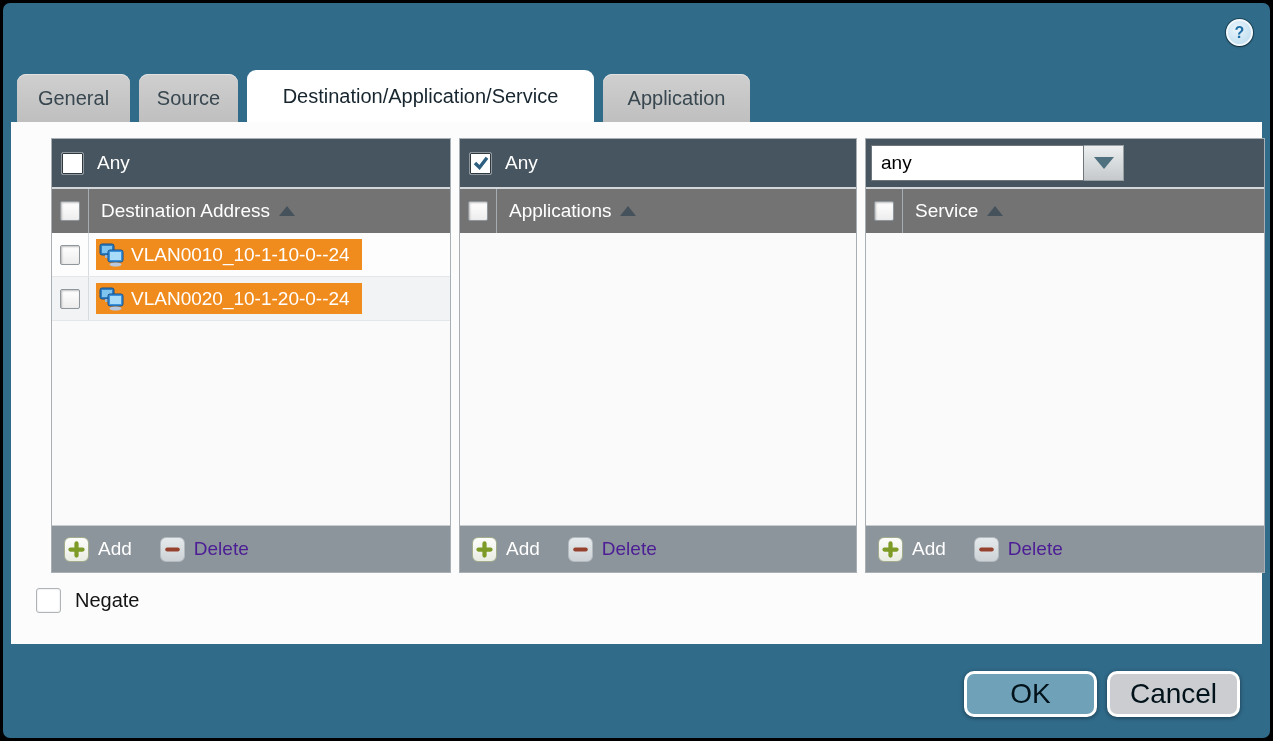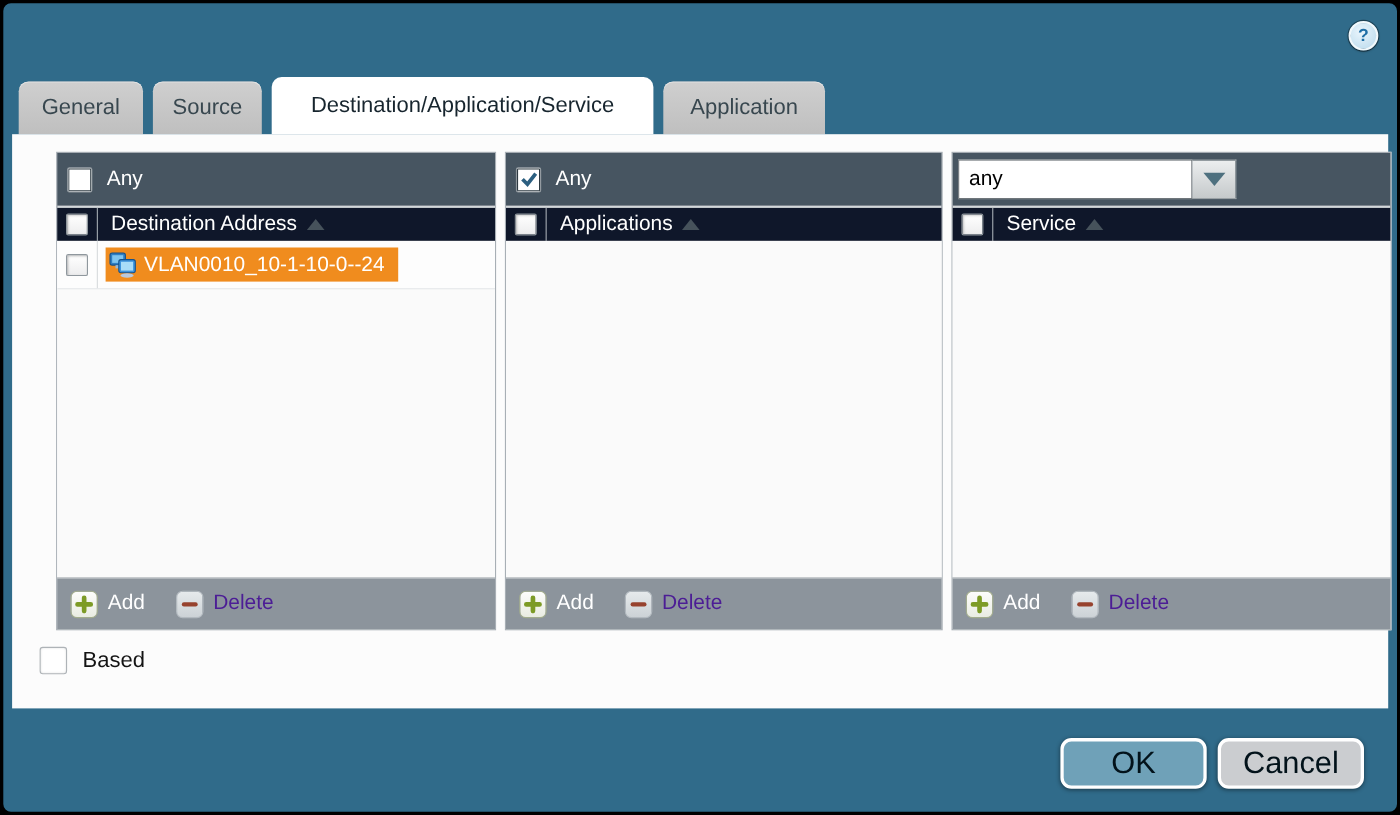--- a/index.html
+++ b/index.html
@@ -65,21 +65,21 @@
   .cb {
     background: #fff; border: 1px solid #8f979d; border-radius: 2px;
     display: flex; align-items: center; justify-content: center; cursor: pointer;
   }
   .cb-lg { width: 23px; height: 23px; box-shadow: 0 0 0 1px #2e3a42 inset; }
   .cb-md { width: 20px; height: 20px; background: linear-gradient(#ffffff,#ededee); box-shadow: inset 1px 1px 2px rgba(0,0,0,0.25); }
   .cb svg { display: none; }
   .cb.checked svg { display: block; }
 
   .col-header {
-    height: 32px; flex: none; background: #0f172a;
+    height: 46px; flex: none; background: #737373;
     border-top: 2px solid #d3d7da;
     display: flex; align-items: center; color: #fff; font-size: 19px;
   }
   .hdr-cb-cell {
     width: 37px; align-self: stretch; flex: none;
     display: flex; align-items: center; justify-content: center;
     border-right: 1px solid #a5acb2;
   }
   .hdr-label { margin-left: 12px; cursor: pointer; }
   .sort-arrow {
@@ -194,20 +194,36 @@
                 <rect x="1" y="1" width="14" height="11" rx="2" fill="#2f7fc4" stroke="#15518b"></rect>
                 <rect x="3" y="3" width="10" height="7" fill="#7ec4ef"></rect>
                 <rect x="6" y="12" width="4" height="3" fill="#9db7cf"></rect>
                 <rect x="9" y="7" width="15" height="12" rx="2" fill="#3c93dd" stroke="#15518b"></rect>
                 <rect x="11" y="9" width="11" height="8" fill="#a8dcf8"></rect>
                 <ellipse cx="16.5" cy="21.5" rx="6" ry="2" fill="#b9c9dd"></ellipse>
               </svg>
               <span>VLAN0010_10-1-10-0--24</span>
             </span>
           </div>
+          <div class="row alt">
+            <span class="row-cb-cell">
+              <span class="cb cb-md"></span>
+            </span>
+            <span class="chip">
+              <svg width="26" height="24" viewBox="0 0 26 24">
+                <rect x="1" y="1" width="14" height="11" rx="2" fill="#2f7fc4" stroke="#15518b"></rect>
+                <rect x="3" y="3" width="10" height="7" fill="#7ec4ef"></rect>
+                <rect x="6" y="12" width="4" height="3" fill="#9db7cf"></rect>
+                <rect x="9" y="7" width="15" height="12" rx="2" fill="#3c93dd" stroke="#15518b"></rect>
+                <rect x="11" y="9" width="11" height="8" fill="#a8dcf8"></rect>
+                <ellipse cx="16.5" cy="21.5" rx="6" ry="2" fill="#b9c9dd"></ellipse>
+              </svg>
+              <span>VLAN0020_10-1-20-0--24</span>
+            </span>
+          </div>
         </div>
         <div class="col-footer">
           <span class="tool-btn">
             <span class="tool-icon icon-add">
               <svg width="17" height="17" viewBox="0 0 24 24">
                   <path d="M12 3.5 V20.5 M3.5 12 H20.5" stroke="#7d9b26" stroke-width="6" stroke-linecap="round"></path>
                 </svg>
             </span>
             <span class="tool-label">Add</span>
           </span>
@@ -293,21 +309,21 @@
             </span>
             <span class="tool-label">Delete</span>
           </span>
         </div>
       </div>
 
     </div>
 
     <div class="negate-row">
       <span class="cb-negate"></span>
-      <span class="negate-label">Based</span>
+      <span class="negate-label">Negate</span>
     </div>
   </div>
 
   <div class="dlg-footer">
     <div class="btn btn-ok">OK</div>
     <div class="btn btn-cancel">Cancel</div>
   </div>
 
 </div>
 

